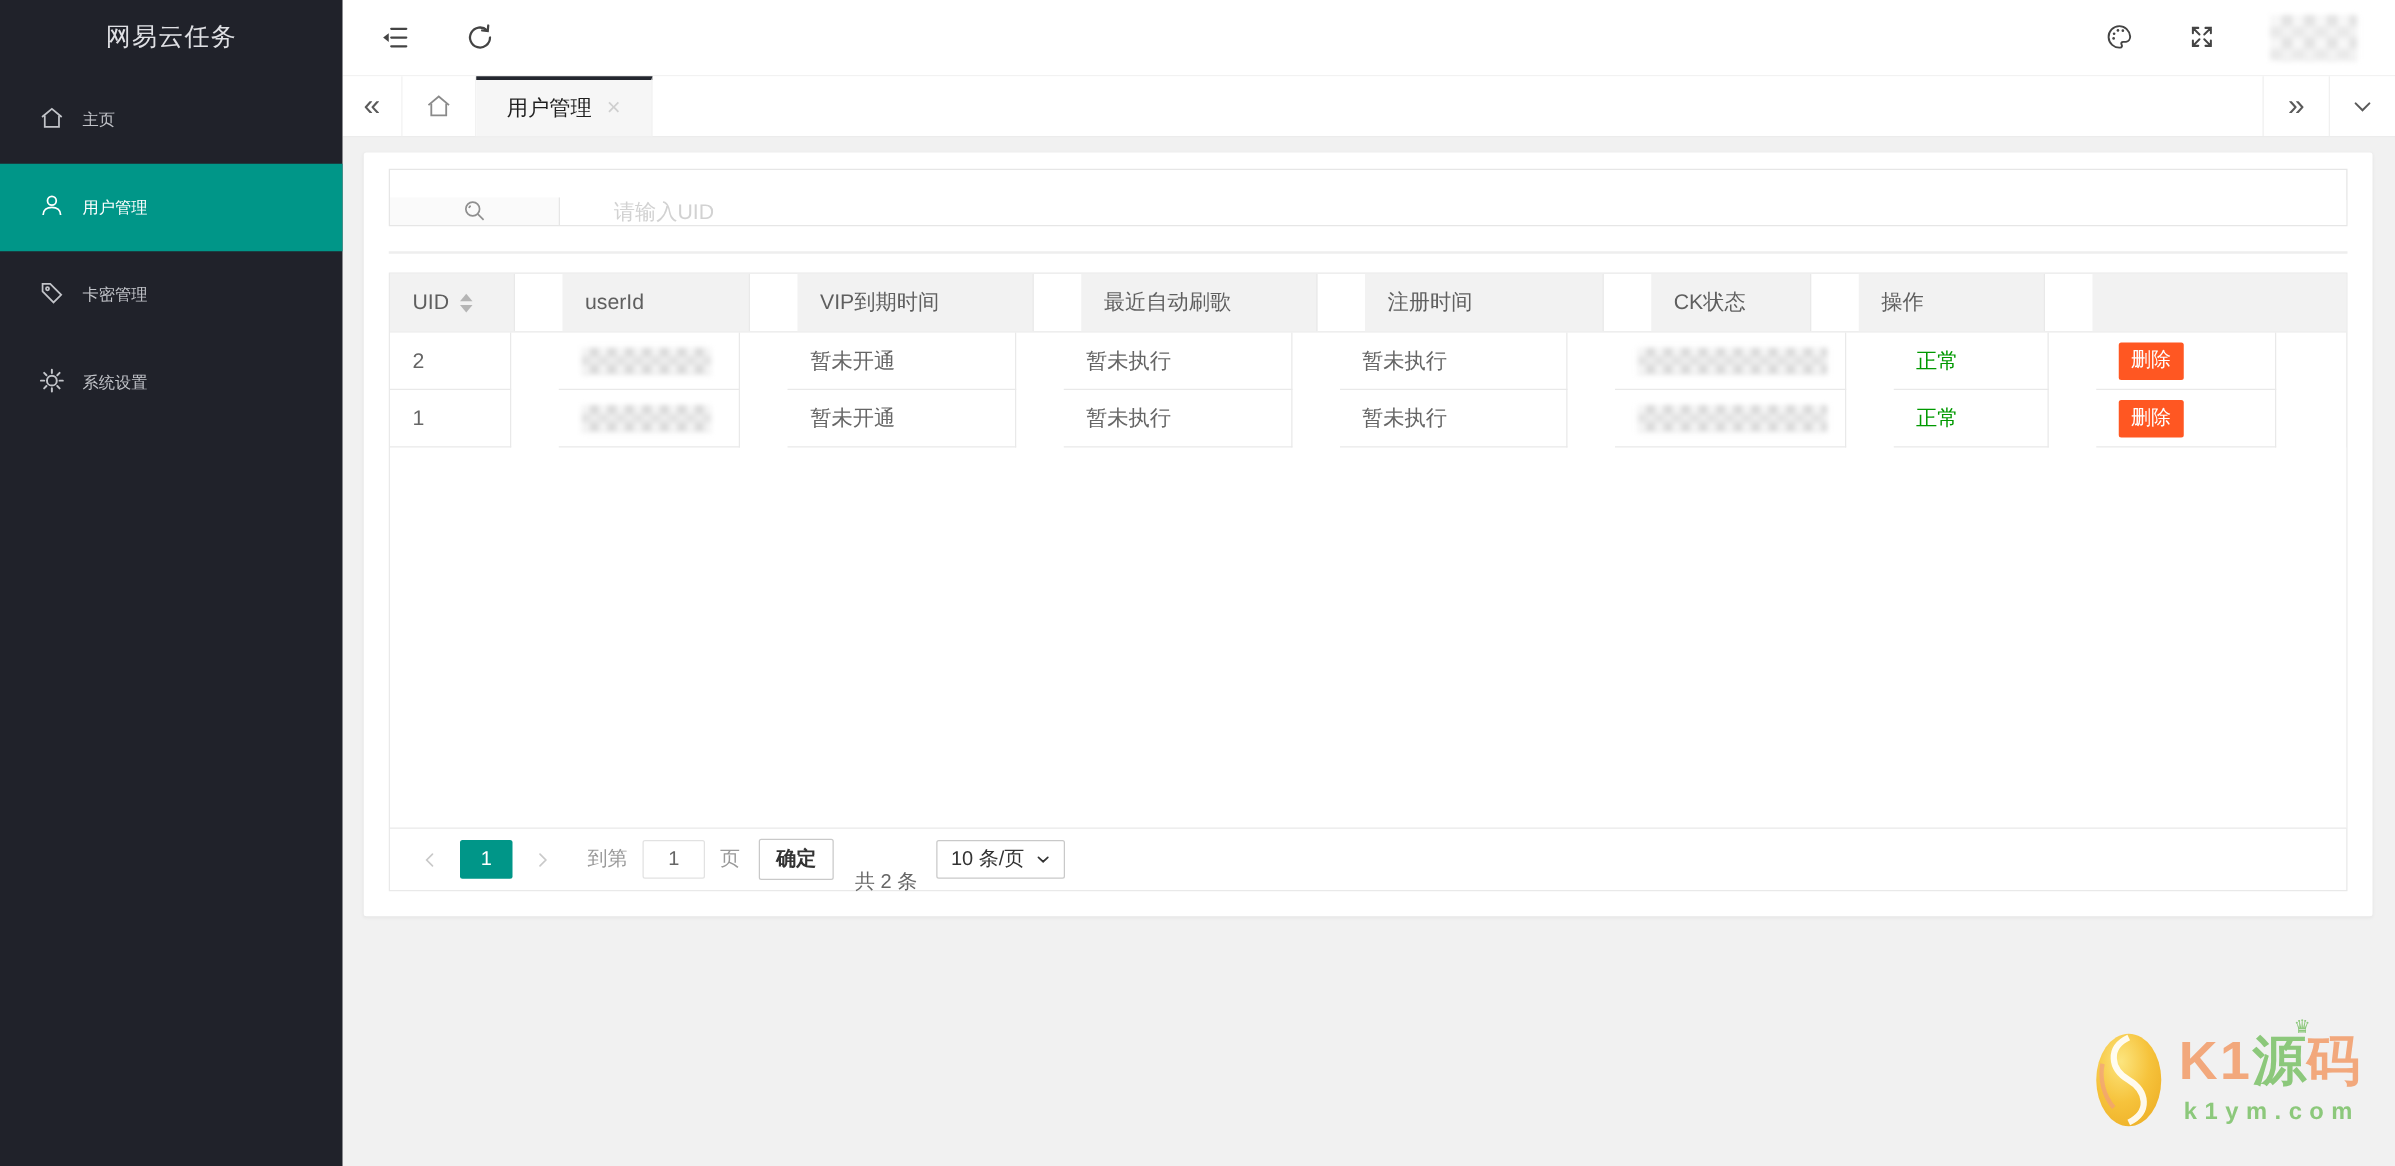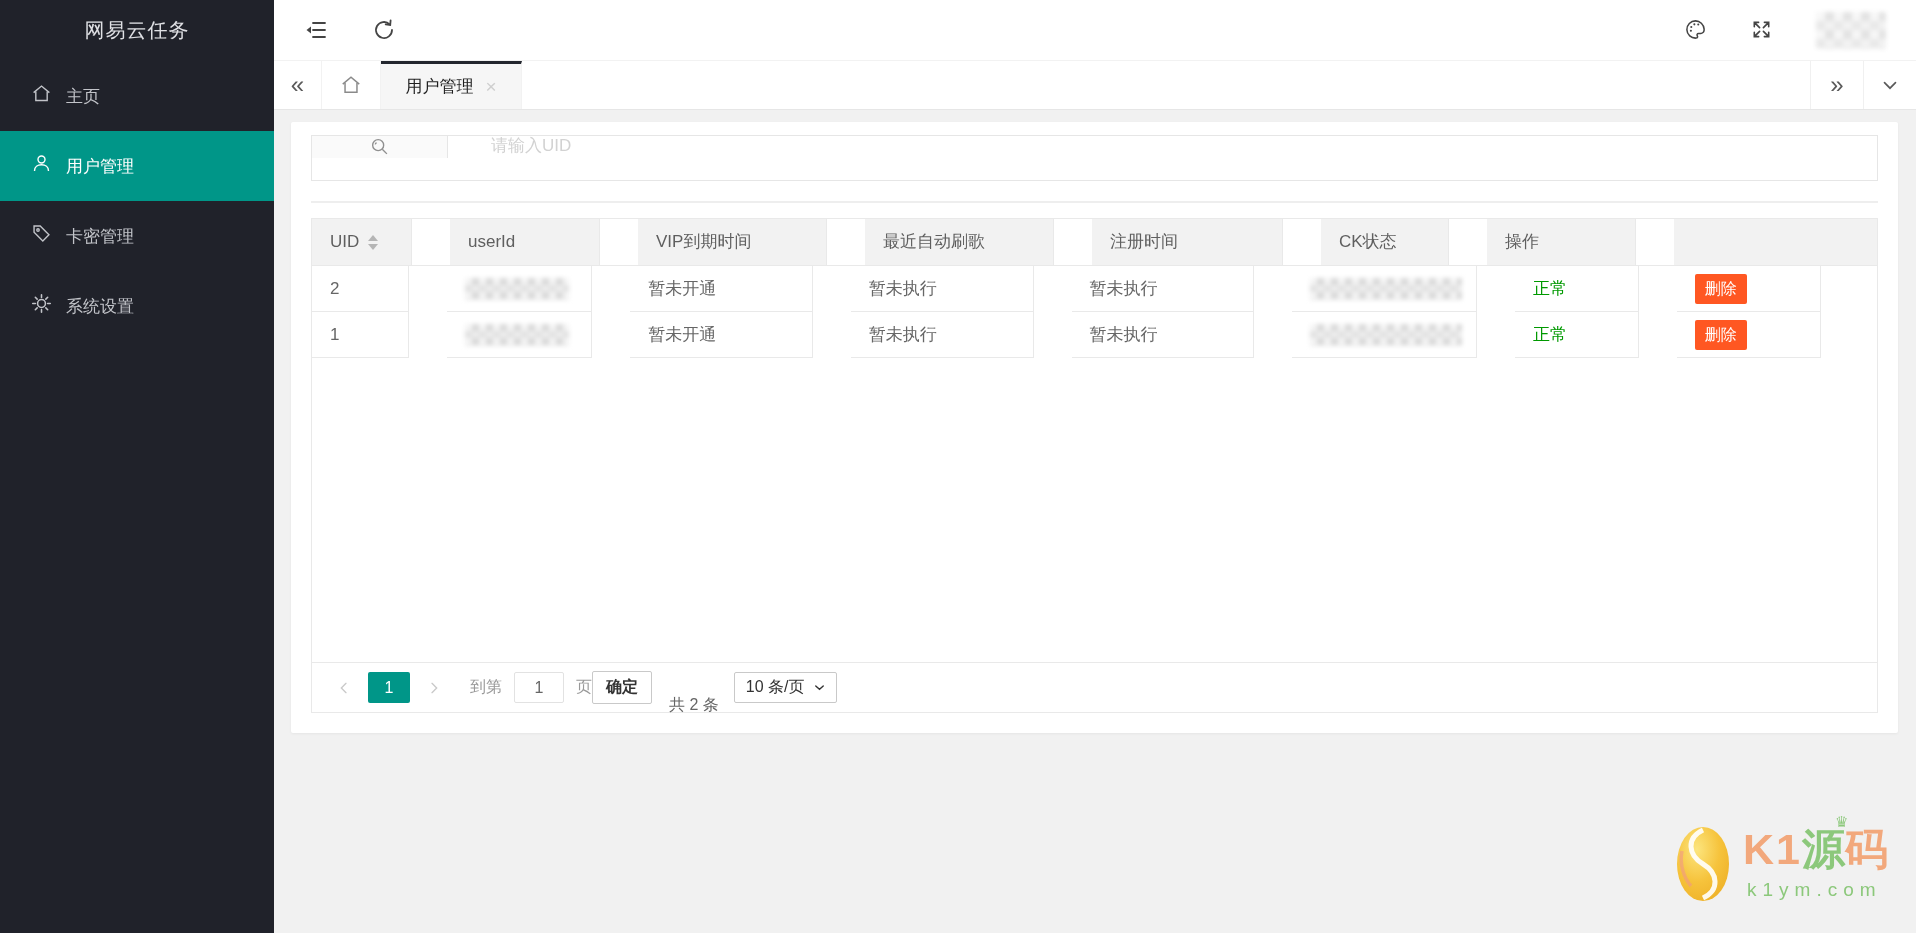--- a/index.html
+++ b/index.html
@@ -3,21 +3,21 @@
 <meta charset="utf-8">
 <style>
   * { margin:0; padding:0; box-sizing:border-box; }
   body { font-family:"Liberation Sans","DejaVu Sans",sans-serif; background:#f1f1f1; }
   .screen { position:relative; width:1916px; height:933px; background:#f1f1f1; overflow:hidden; }
 
   
   .sidebar { position:absolute; left:0; top:0; width:274px; height:933px; background:#20222a; z-index:5; }
   .logo { height:61px; line-height:61px; text-align:center; color:#dfe0e4; font-size:20px; letter-spacing:1px; }
   .menu { margin-top:0; }
-  .menu-item { height:70px; display:flex; align-items:center; padding-left:31px; color:#c2c4c9; font-size:17px; cursor:pointer; }
+  .menu-item { height:70px; display:flex; align-items:center; padding-left:31px; color:#c2c4c9; font-size:13px; cursor:pointer; }
   .menu-item svg { width:21px; height:21px; margin-right:14px; stroke:#c2c4c9; }
   .menu-item.active { background:#009688; color:#fff; }
   .menu-item.active svg { stroke:#fff; }
 
   
   .main { position:absolute; left:274px; top:0; right:0; bottom:0; }
 
   .topbar { height:61px; background:#fff; display:flex; align-items:center; padding:0 30px; border-bottom:1px solid #f2f2f2; }
   .tb-icon { width:24px; height:24px; cursor:pointer; }
   .tb-icon svg { width:24px; height:24px; stroke:#444; }
@@ -39,21 +39,21 @@
   .tab-spacer { flex:1; }
   .tab-more, .tab-drop { width:53px; display:flex; align-items:center; justify-content:center; border-left:1px solid #f0f0f0; cursor:pointer; color:#5a5a5a; font-size:24px; }
   .tab-drop svg { width:22px; height:22px; stroke:#5a5a5a; }
 
   
   .content { position:absolute; left:0; right:0; top:110px; bottom:0; background:#f1f1f1; padding:12px 18px 0 17px; }
   .card { background:#fff; border-radius:2px; box-shadow:0 1px 3px rgba(0,0,0,.05); }
   .card-title { height:62px; line-height:62px; padding-left:36px; font-size:20px; font-weight:bold; color:#333; border-bottom:1px solid #eee; }
   .card-body { padding:13px 20px 20px 20px; }
 
-  .search-box { height:46px; border:1px solid #e6e6e6; display:flex; align-items:flex-start; }
+  .search-box { height:46px; border:1px solid #e6e6e6; display:flex; align-items:flex-end; }
   .search-seg { width:136px; background:#fafafa; border-right:1px solid #e6e6e6; display:flex; align-items:center; justify-content:center; }
   .search-seg svg { width:22px; height:22px; stroke:#8f8f8f; }
   .search-input { flex:1; border:none; outline:none; padding-left:43px; font-size:17px; color:#666; background:#fff; font-family:inherit; }
   .search-input::placeholder { color:#d2d2d2; }
 
   .body-divider { margin-top:20px; border-top:2px solid #eee; }
 
   .table-region { margin-top:15px; border:1px solid #e9e9e9; }
   .tr-flex { display:flex;gap:38px; }
   .th { background:#f2f2f2; color:#5f5f5f; font-size:17px; height:46px; line-height:46px; padding-left:18px; border-right:1px solid #e9e9e9; }
@@ -79,34 +79,34 @@
 
   .table-filler { height:304px; background:#fff; }
 
   .pagebar { height:50px; border-top:1px solid #e9e9e9; display:flex; align-items:center; padding-left:24px; font-size:16px; color:#666; }
   .pg-arrow { color:#c9c9c9; display:flex; align-items:center; cursor:pointer; }
   .pg-arrow svg { width:16px; height:16px; stroke:#c9c9c9; }
   .pg-current { width:42px; height:31px; background:#009688; color:#fff; border-radius:2px; display:flex; align-items:center; justify-content:center; margin:0 16px; cursor:pointer; }
   .pg-goto { color:#999; margin-left:28px; }
   .pg-input { width:50px; height:31px; border:1px solid #e2e2e2; border-radius:2px; text-align:center; font-size:16px; color:#666; margin-left:12px; outline:none; font-family:inherit; }
   .pg-unit { color:#999; margin-left:12px; }
-  .pg-confirm { height:33px; padding:0 13px; background:#fff; border:1px solid #c9c9c9; border-radius:2px; font-size:16px; font-weight:bold; color:#333; cursor:pointer; font-family:inherit; }
+  .pg-confirm { height:33px; padding:0 13px; margin-left:15px; background:#fff; border:1px solid #c9c9c9; border-radius:2px; font-size:16px; font-weight:bold; color:#333; cursor:pointer; font-family:inherit; }
   .pg-total { margin-left:17px; color:#666;margin-top:36px; }
   .pg-select { height:31px; margin-left:15px; border:1px solid #c9c9c9; border-radius:2px; display:flex; align-items:center; padding:0 9px 0 11px; gap:8px; cursor:pointer; color:#333; }
   .pg-select svg { width:15px; height:15px; stroke:#333; }
 
   
   .watermark { position:absolute; right:28px; bottom:30px; display:flex; align-items:center; gap:12px; }
   .wm-text { display:flex; flex-direction:column; }
   .wm-line1 { font-size:43px; font-weight:bold; line-height:1.05; position:relative; }
   .wm-k1 { color:#f2a87c; letter-spacing:2px; }
   .wm-yuan { color:#8cc87b; }
   .wm-ma { color:#f2a87c; }
   .wm-crown { position:absolute; top:-13px; left:92px; font-size:15px; color:#8cc87b; }
-  .wm-line2 { font-size:19px; color:#8cc87b; letter-spacing:6px; margin-top:6px; padding-left:4px; }
+  .wm-line2 { font-size:19px; color:#8cc87b; letter-spacing:6px; margin-top:6px; padding-left:4px;font-weight:bold; }
 </style>
 </head>
 <body>
 
 <div class="screen">
 
   <div class="sidebar">
     <div class="logo">网易云任务</div>
     <div class="menu">
       <div class="menu-item">

